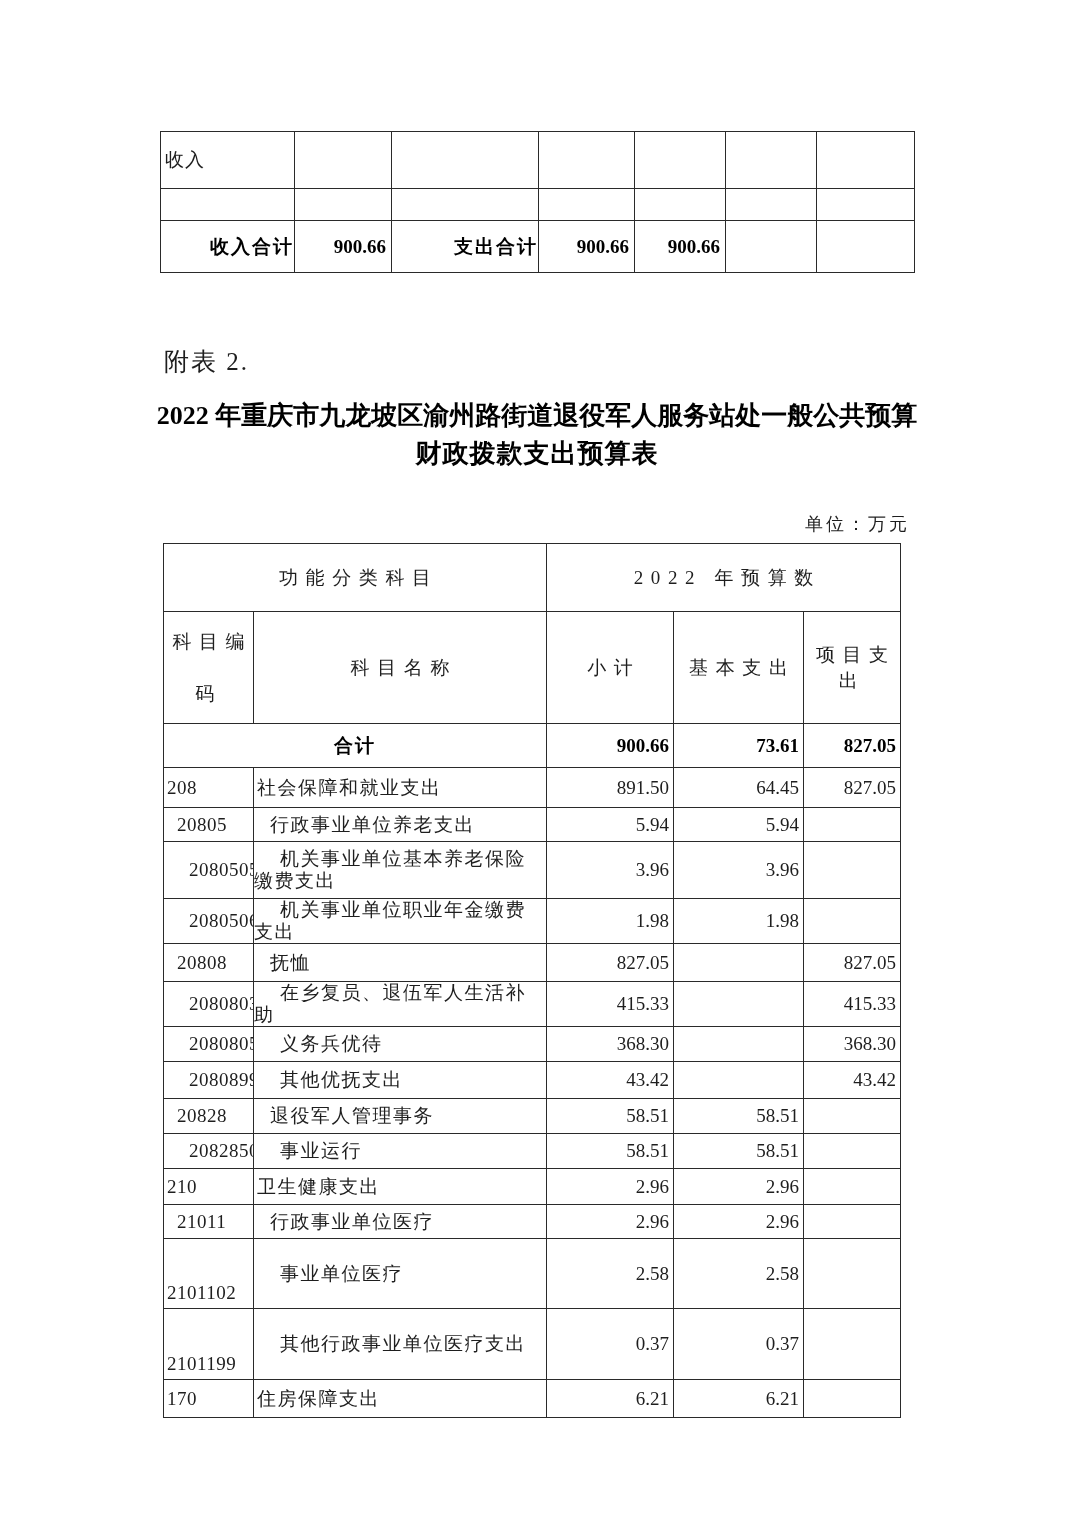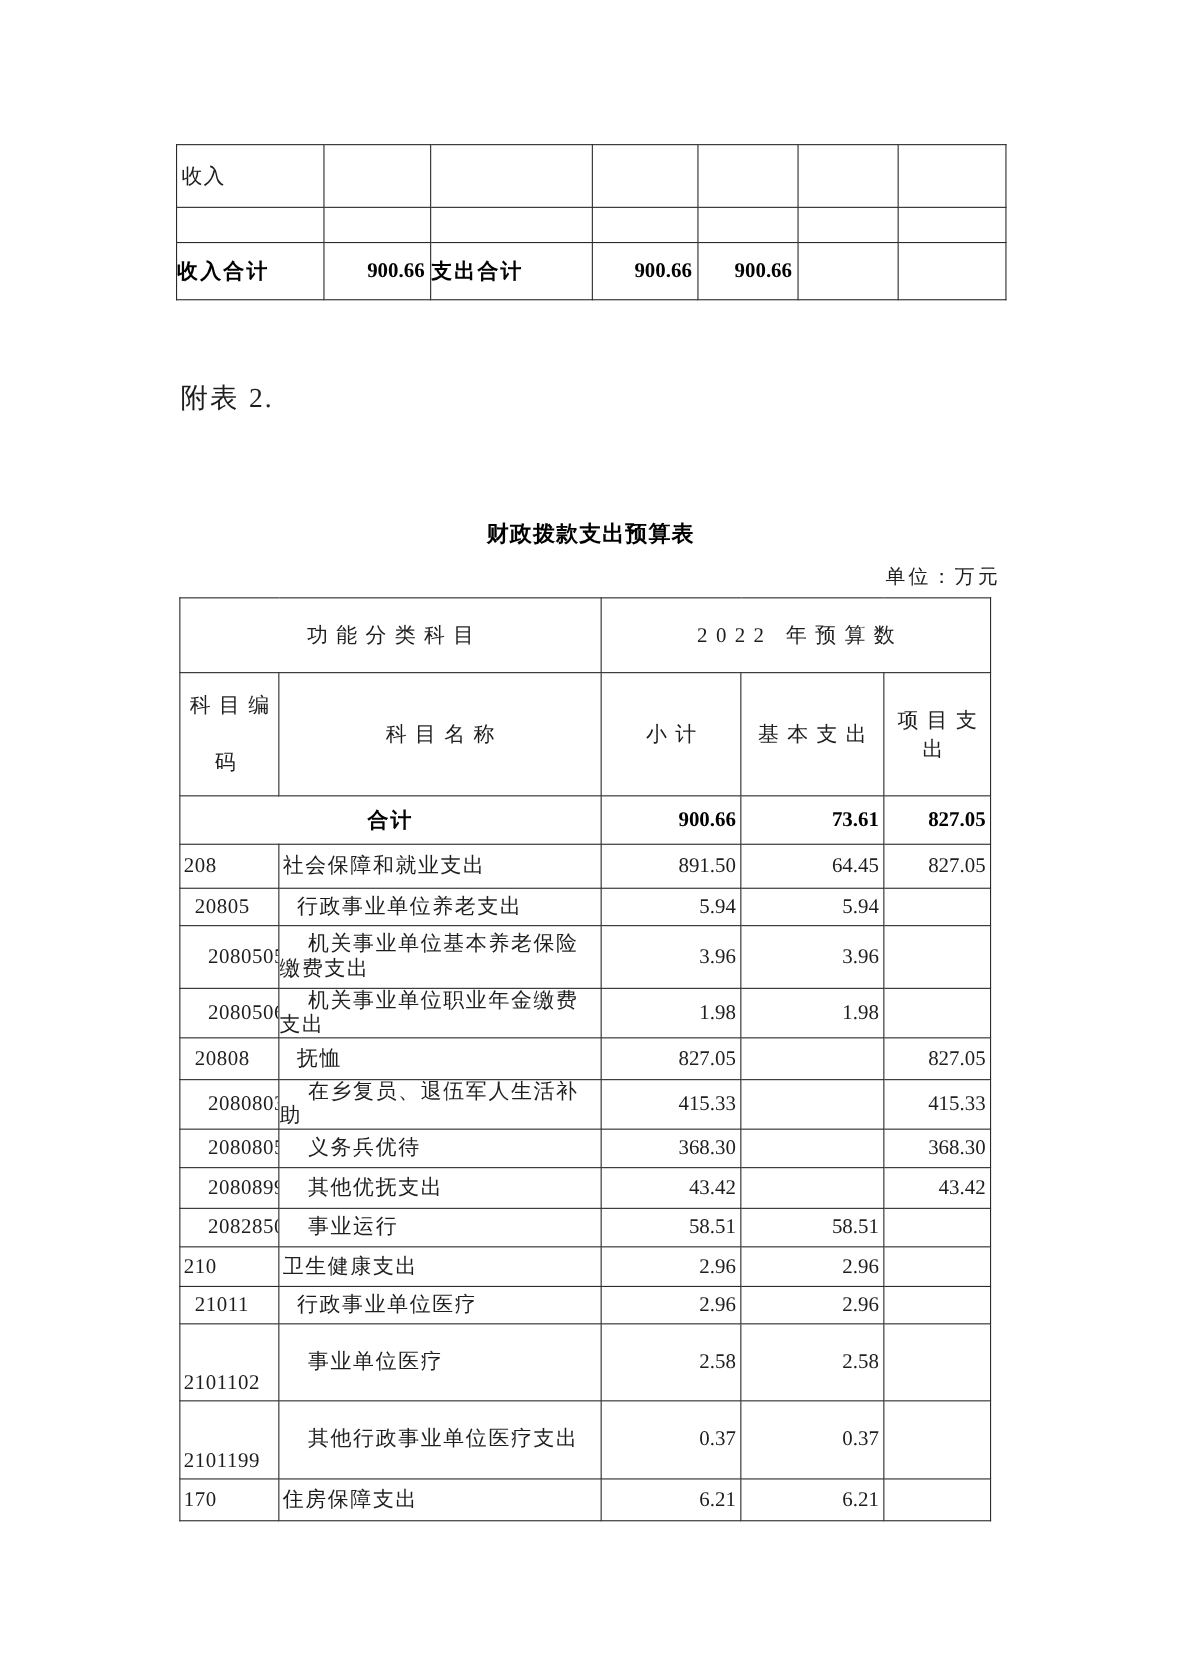--- a/index.html
+++ b/index.html
@@ -7,29 +7,29 @@
     position:relative;width:1074px;height:1520px;background:#ffffff;
     font-family:"Liberation Serif","DejaVu Serif",serif;color:#1e1e1e;overflow:hidden;
   }
   table{border-collapse:collapse;table-layout:fixed;}
   td{border:1.5px solid #2a2a2a;padding:0;overflow:hidden;vertical-align:middle;}
 
   
   .top-table{position:absolute;left:160px;top:131px;width:754px;}
   .top-table td{font-size:19px;}
   .tt-plain{text-align:left;padding-left:4px;letter-spacing:1px;}
-  .tt-bold-label{font-weight:bold;font-size:20px;text-align:left;letter-spacing:2px;color:#000;}
+  .tt-bold-label{font-weight:bold;font-size:20px;text-align:right;letter-spacing:2px;color:#000;}
   .tt-bold-num{font-weight:bold;font-size:20px;text-align:right;padding-right:5px;color:#000;}
 
   
   .attach-label{position:absolute;left:164px;top:345px;font-size:25px;letter-spacing:2px;text-align:right;}
   .doc-title-1{position:absolute;left:107px;top:398px;width:860px;text-align:center;
                font-size:26px;font-weight:bold;color:#000;white-space:nowrap;}
-  .doc-title-2{position:absolute;left:160px;top:472px;width:754px;text-align:center;
-               font-size:20px;font-weight:bold;color:#000;letter-spacing:1px;}
+  .doc-title-2{position:absolute;left:160px;top:436px;width:754px;text-align:center;
+               font-size:26px;font-weight:bold;color:#000;letter-spacing:1px;}
   .unit-label{position:absolute;left:172px;top:512px;width:738px;text-align:right;
               font-size:18px;letter-spacing:3px;}
 
   
   .main-table{position:absolute;left:163px;top:543px;width:737px;}
   .main-table td{font-size:19px;}
   .hdr{text-align:center;letter-spacing:0.4em;text-indent:0.4em;}
   .hdr-code{line-height:52px;}
   .code{text-align:left;font-size:19px;letter-spacing:0.5px;}
   .code.lv0{padding-left:3px;}
@@ -85,20 +85,21 @@
         <td class="tt-bold-label">支出合计</td>
         <td class="tt-bold-num">900.66</td>
         <td class="tt-bold-num">900.66</td>
         <td></td>
         <td></td>
       </tr>
     </tbody>
   </table>
 
   <div class="attach-label">附表 2.</div>
+  <div class="doc-title-1">2022 年重庆市九龙坡区渝州路街道退役军人服务站处一般公共预算</div>
   <div class="doc-title-2">财政拨款支出预算表</div>
   <div class="unit-label">单位：万元</div>
 
   <table class="main-table">
     <colgroup>
       <col style="width:90px">
         <col style="width:293px">
         <col style="width:127px">
       <col style="width:130px">
         <col style="width:97px">
@@ -172,20 +173,27 @@
         <td class="num">368.30</td>
       </tr>
       <tr style="height:37px">
         <td class="code lv2">2080899</td>
         <td class="name lv2">其他优抚支出</td>
         <td class="num">43.42</td>
         <td class="num"></td>
         <td class="num">43.42</td>
       </tr>
       <tr style="height:35px">
+        <td class="code lv1">20828</td>
+        <td class="name lv1">退役军人管理事务</td>
+        <td class="num">58.51</td>
+        <td class="num">58.51</td>
+        <td class="num"></td>
+      </tr>
+      <tr style="height:35px">
         <td class="code lv2">2082850</td>
         <td class="name lv2">事业运行</td>
         <td class="num">58.51</td>
         <td class="num">58.51</td>
         <td class="num"></td>
       </tr>
       <tr style="height:36px">
         <td class="code lv0">210</td>
         <td class="name lv0">卫生健康支出</td>
         <td class="num">2.96</td>

